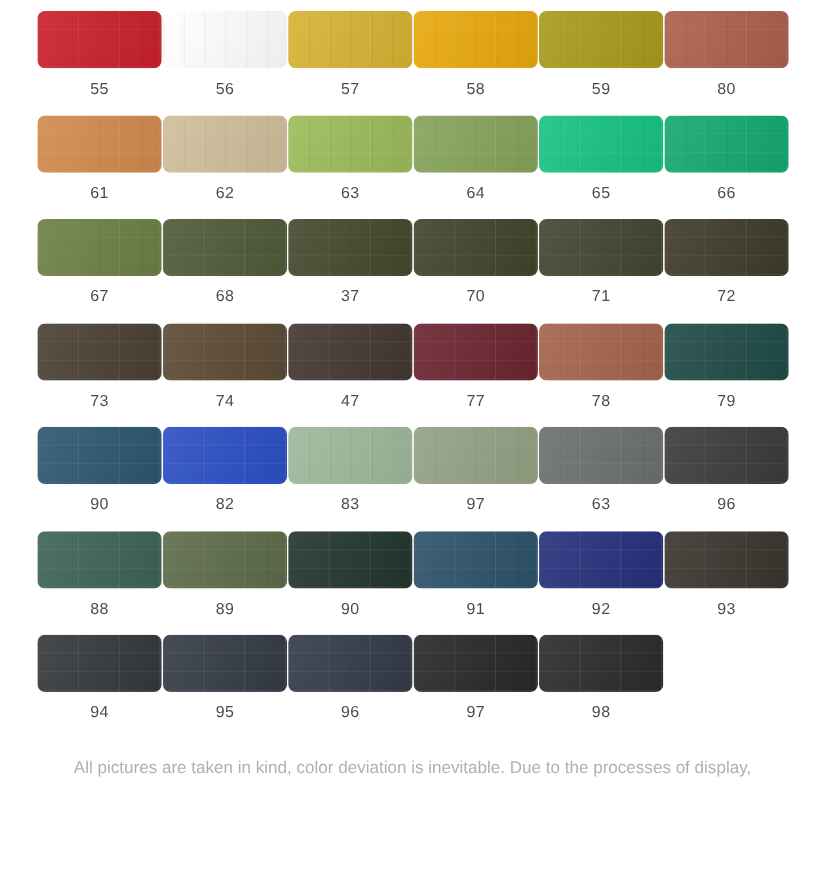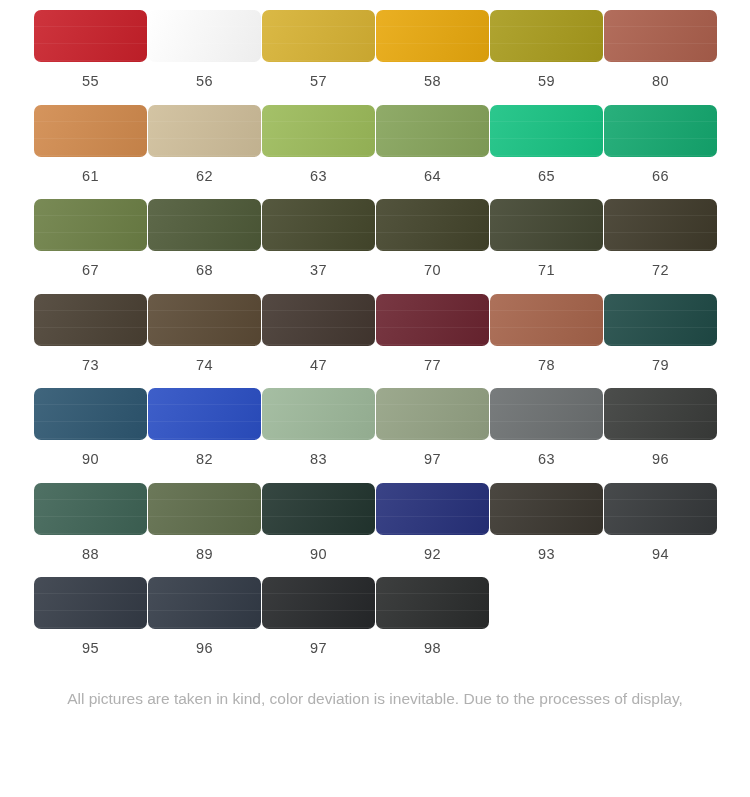--- a/index.html
+++ b/index.html
@@ -211,20 +211,24 @@
       </div>
       <div class="swatch-cell">
         <div class="swatch-chip" style="background-color: rgb(93, 107, 73);"></div>
         <div class="swatch-label">89</div>
       </div>
       <div class="swatch-cell">
         <div class="swatch-chip" style="background-color: rgb(34, 53, 47);"></div>
         <div class="swatch-label">90</div>
       </div>
       <div class="swatch-cell">
+        <div class="swatch-chip" style="background-color: rgb(44, 82, 104);"></div>
+        <div class="swatch-label">91</div>
+      </div>
+      <div class="swatch-cell">
         <div class="swatch-chip" style="background-color: rgb(38, 48, 122);"></div>
         <div class="swatch-label">92</div>
       </div>
       <div class="swatch-cell">
         <div class="swatch-chip" style="background-color: rgb(57, 53, 46);"></div>
         <div class="swatch-label">93</div>
       </div>
       <div class="swatch-cell">
         <div class="swatch-chip" style="background-color: rgb(53, 56, 58);"></div>
         <div class="swatch-label">94</div>

